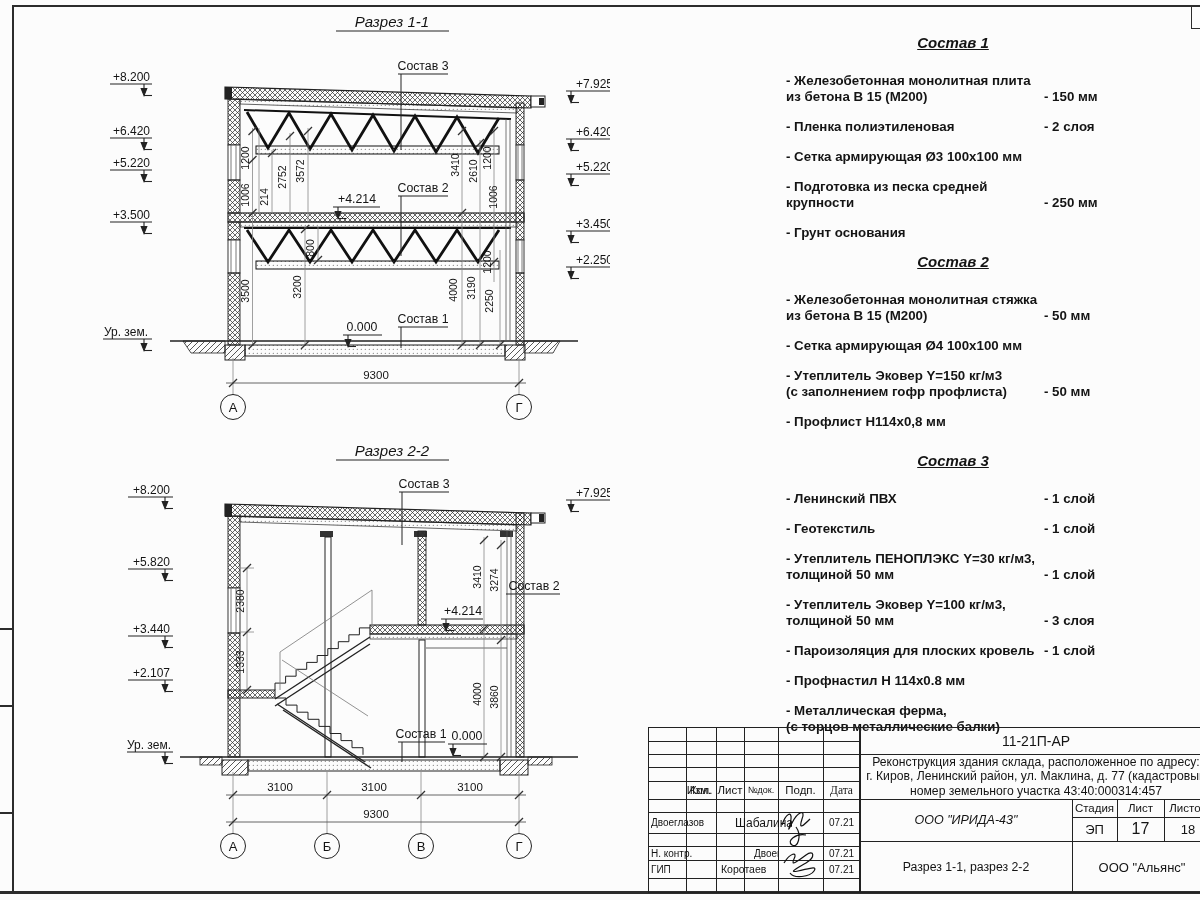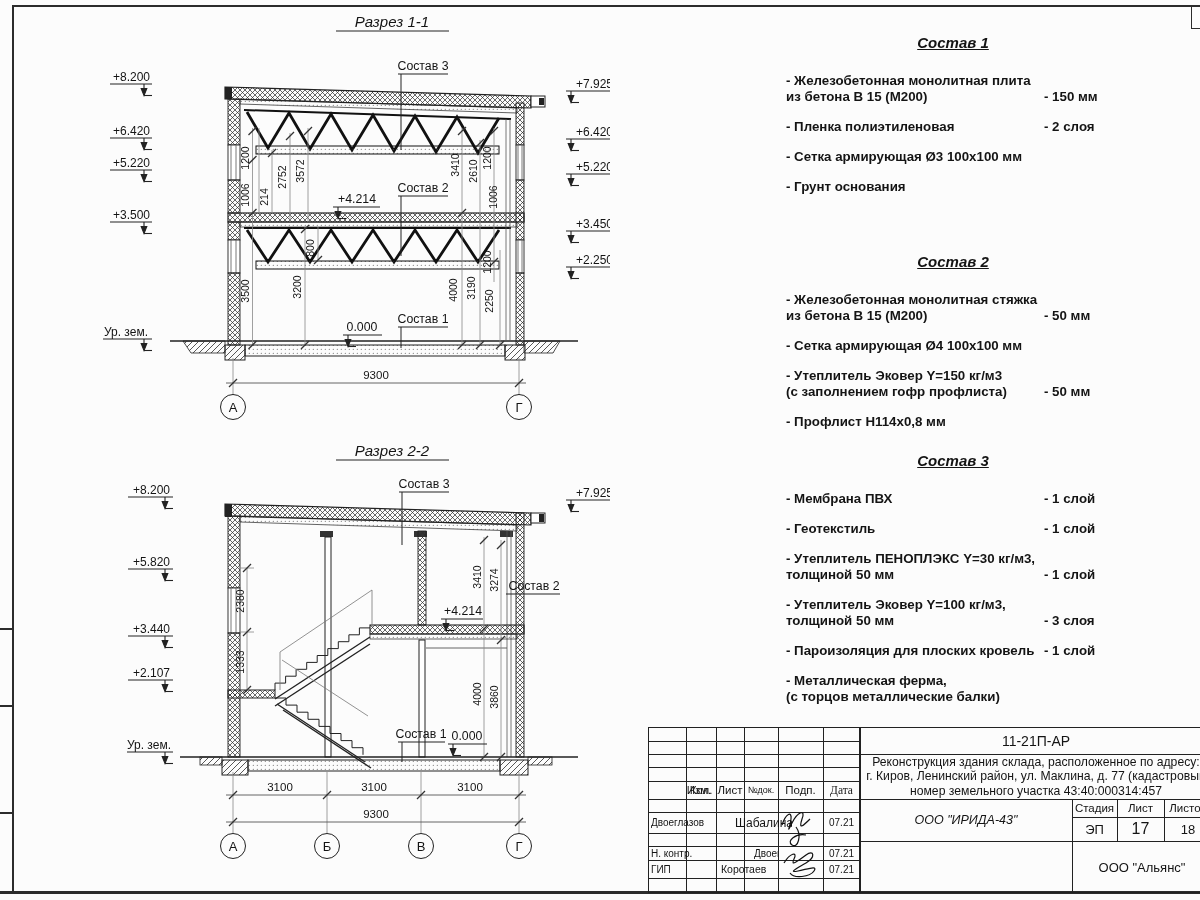--- a/index.html
+++ b/index.html
@@ -446,20 +446,25 @@
       <span class="it-v">- 150 мм</span>
     </div>
   <div class="it">
       <span class="it-t">- Пленка полиэтиленовая</span>
       <span class="it-v">-  2 слоя</span>
     </div>
   <div class="it">
       <span class="it-t" style="flex-basis:334px">- Сетка армирующая Ø3 100х100 мм</span>
     </div>
   <div class="it">
+      <span class="it-t">- Подготовка из песка средней
+  крупности</span>
+      <span class="it-v">- 250 мм</span>
+    </div>
+  <div class="it">
       <span class="it-t">- Грунт основания</span>
     </div>
 </div>
 
 <div class="slist" style="left:786px;top:253px;">
   <h3>Состав 2</h3>
   <div class="it">
       <span class="it-t">- Железобетонная  монолитная стяжка
   из бетона В 15 (М200)</span>
       <span class="it-v">- 50 мм</span>
@@ -473,40 +478,43 @@
       <span class="it-v">- 50 мм</span>
     </div>
   <div class="it">
       <span class="it-t">- Профлист Н114х0,8 мм</span>
     </div>
 </div>
 
 <div class="slist" style="left:786px;top:452px;">
   <h3>Состав 3</h3>
   <div class="it">
-      <span class="it-t">- Мембрана ПВХ</span>
+      <span class="it-t">- Ленинский ПВХ</span>
       <span class="it-v">- 1 слой</span>
     </div>
   <div class="it">
       <span class="it-t">- Геотекстиль</span>
       <span class="it-v">- 1 слой</span>
     </div>
   <div class="it">
       <span class="it-t">- Утеплитель ПЕНОПЛЭКС Y=30 кг/м3,
   толщиной 50 мм</span>
       <span class="it-v">- 1 слой</span>
     </div>
   <div class="it">
       <span class="it-t">- Утеплитель Эковер Y=100 кг/м3,
   толщиной 50 мм</span>
       <span class="it-v">- 3 слоя</span>
     </div>
   <div class="it">
       <span class="it-t">- Пароизоляция для плоских кровель</span>
       <span class="it-v">- 1 слой</span>
+    </div>
+  <div class="it">
+      <span class="it-t">- Профнастил Н 114х0.8 мм</span>
     </div>
   <div class="it">
       <span class="it-t">- Металлическая ферма,
   (с торцов металлические балки)</span>
     </div>
 </div>
 
 <div id="tb">
 
   <div class="cell thick nob" style="left:0;top:0;width:212px;height:166px;border:1.5px solid #222;"></div>
@@ -560,14 +568,15 @@
     <span style="white-space:nowrap;">г. Киров, Ленинский район, ул. Маклина, д. 77 (кадастровый</span>
     <span style="white-space:nowrap;">номер земельного участка 43:40:000314:457</span>
   </div>
   <div class="cell nob" style="left:212px;top:72px;width:212px;height:42px;font-size:12.5px;font-style:italic;">ООО "ИРИДА-43"</div>
   <div class="cell nob" style="left:424px;top:72px;width:45px;height:18px;font-size:11.5px;">Стадия</div>
   <div class="cell nob" style="left:469px;top:72px;width:47px;height:18px;font-size:11.5px;">Лист</div>
   <div class="cell nob" style="left:516px;top:72px;width:48px;height:18px;font-size:11.5px;">Листов</div>
   <div class="cell nob" style="left:424px;top:90px;width:45px;height:24px;font-size:13px;">ЭП</div>
   <div class="cell nob" style="left:469px;top:90px;width:47px;height:24px;font-size:16px;">17</div>
   <div class="cell nob" style="left:516px;top:90px;width:48px;height:24px;font-size:13px;">18</div>
+  <div class="cell nob" style="left:212px;top:114px;width:212px;height:52px;font-size:12.3px;">Разрез 1-1, разрез 2-2</div>
   <div class="cell nob" style="left:424px;top:114px;width:140px;height:52px;font-size:13px;">ООО "Альянс"</div>
 </div>
 
 </body></html>

